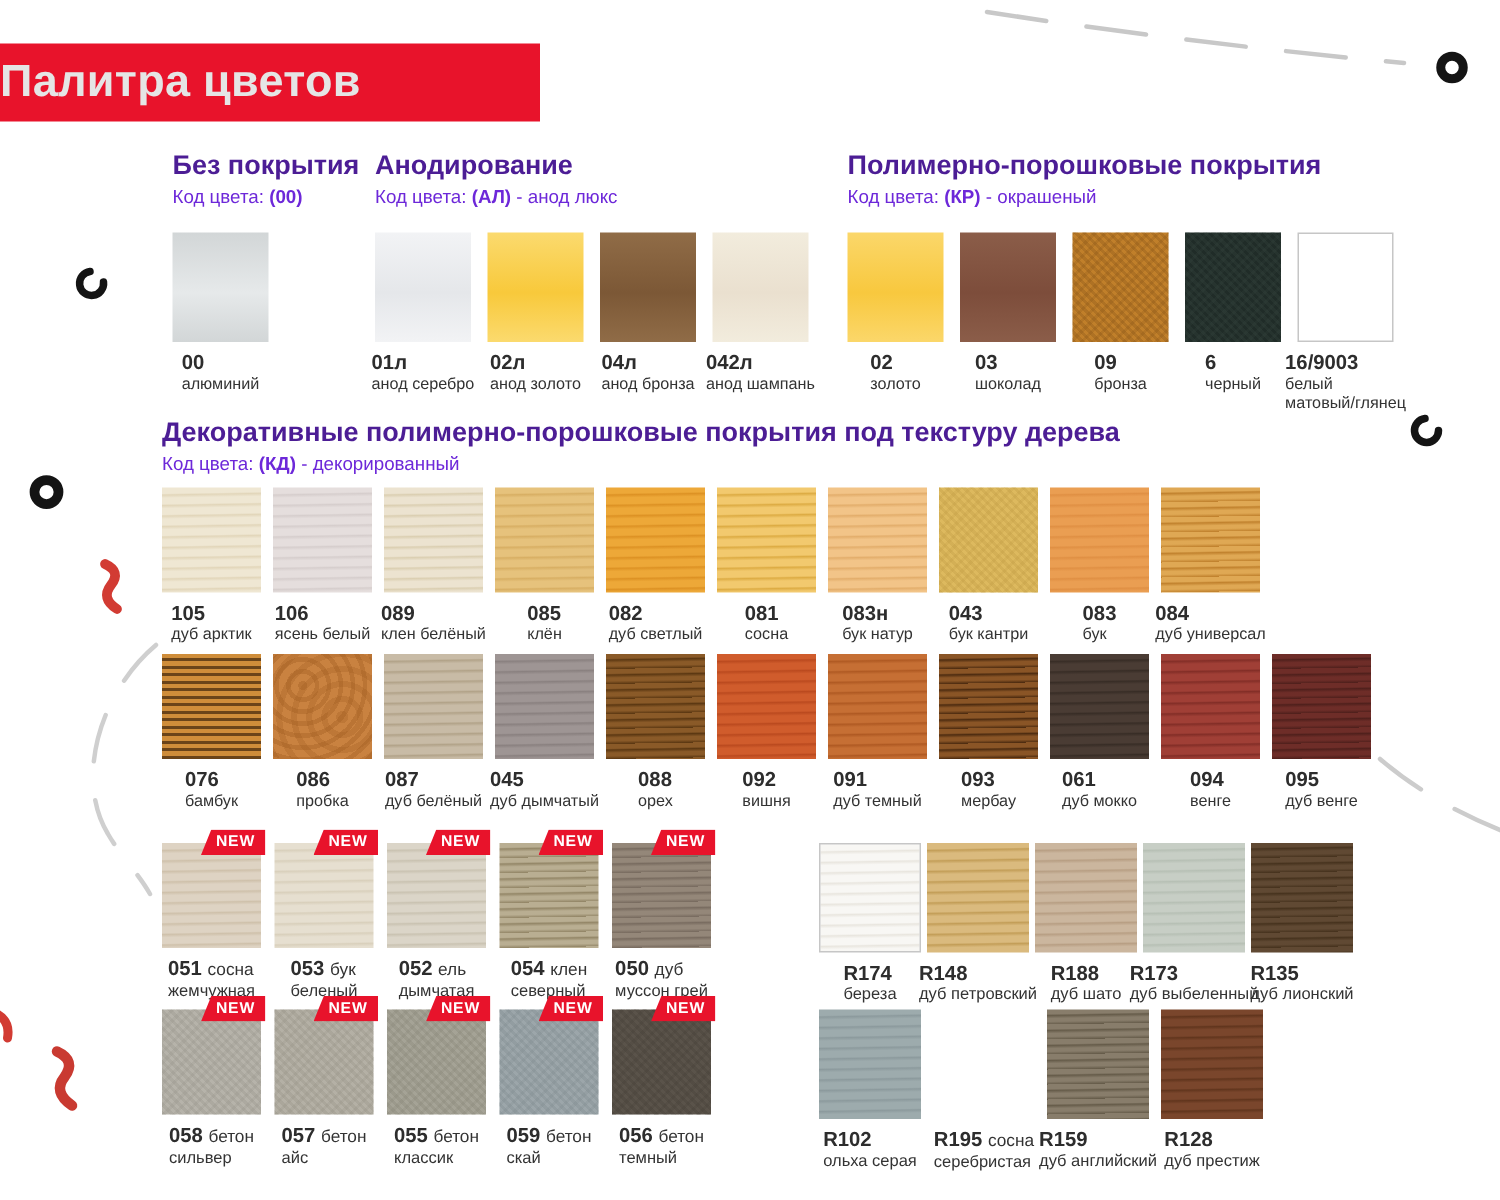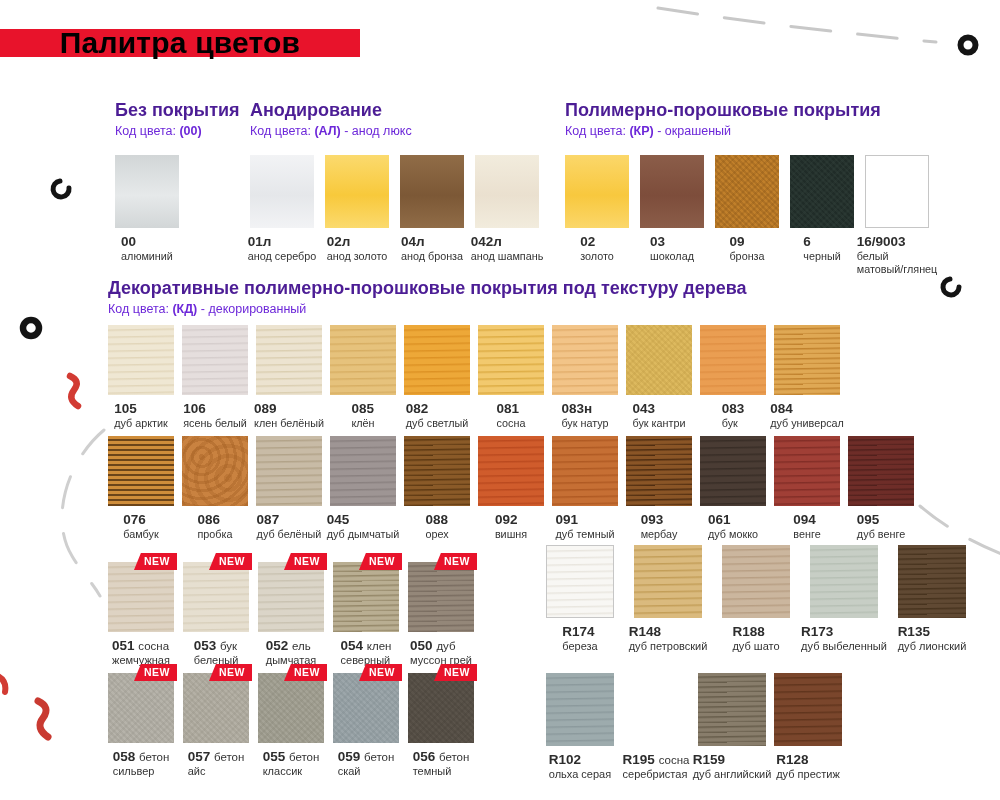--- a/index.html
+++ b/index.html
@@ -3,23 +3,23 @@
 <meta charset="utf-8">
 <style>
   html,body{margin:0;padding:0;background:#ffffff;}
   body{
     position:relative;width:1000px;height:800px;overflow:hidden;
     font-family:"Liberation Sans",sans-serif;color:#222;
   }
   .doodles{position:absolute;left:0;top:0;pointer-events:none;}
 
   .banner{
-    position:absolute;left:0;top:29px;width:360px;height:28px;
-    background:var(--accent,#e8132b);color:#000000;
-    display:flex;align-items:center;justify-content:center;
+    position:absolute;left:0;top:29px;width:360px;height:52px;
+    background:var(--accent,#e8132b);color:#e5e5e5;
+    display:flex;align-items:center;
     font-size:30px;font-weight:bold;letter-spacing:.2px;
   }
 
   .sec-head{position:absolute;}
   .sec-title{font-size:18px;font-weight:bold;color:#4c1d95;white-space:nowrap;}
   .sec-sub{font-size:12.5px;color:#6d28d9;margin-top:3px;white-space:nowrap;}
   .sec-sub b{font-weight:bold;}
 
   #head-uncoated{left:115px;top:100px;}
   #head-anodized{left:250px;top:100px;}
@@ -27,21 +27,21 @@
   #head-wood{left:108px;top:278px;}
 
   .row{position:absolute;display:flex;}
   #row-uncoated{left:115px;top:155px;gap:11px;}
   #row-anodized{left:250px;top:155px;gap:11px;}
   #row-powder{left:565px;top:155px;gap:11px;}
   #wood-r1{left:108px;top:325px;gap:8px;}
   #wood-r2{left:108px;top:436px;gap:8px;}
   #bl-r1{left:108px;top:562px;gap:9px;}
   #bl-r2{left:108px;top:673px;gap:9px;}
-  #br-r1{left:546px;top:545px;gap:20px;}
+  #br-r1{left:546px;top:562px;gap:4px;}
   #br-r2{left:546px;top:673px;gap:8px;}
 
   .cell{display:flex;flex-direction:column;align-items:center;flex:0 0 auto;}
   .cw64 .cell{width:64px;} .cw66 .cell{width:66px;} .cw68 .cell{width:68px;}
   .sw{width:100%;position:relative;}
   .h73 .sw{height:73px;} .h70 .sw{height:70px;}
   .sw.bordered{border:1px solid #c6c6c6;box-sizing:border-box;}
 
   .lab{margin-top:6px;text-align:left;line-height:1.18;}
   .code{font-size:13.5px;font-weight:bold;color:#2d2d2d;white-space:nowrap;}

